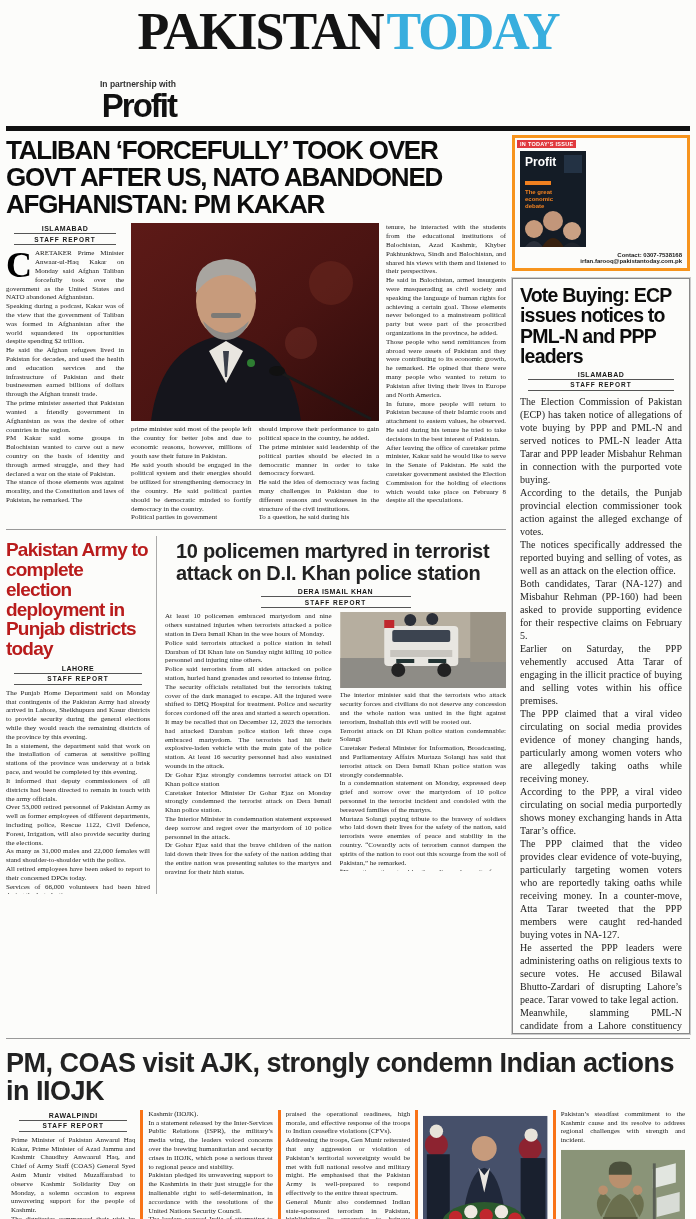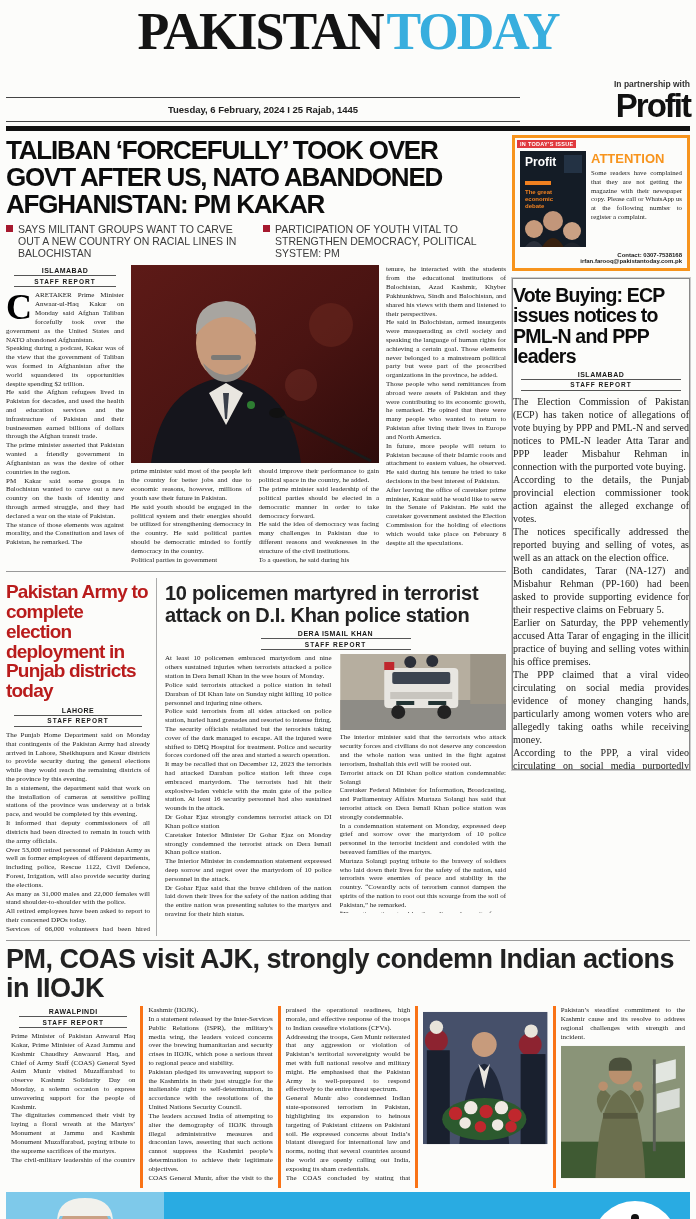--- a/index.html
+++ b/index.html
@@ -57,47 +57,47 @@
   
   .middle-row{display:flex;height:358px;overflow:hidden;}
   .army{width:150px;padding-right:6px;}
   .vsep{width:1px;background:#aaa;flex:none;}
   .army-headline{font-family:"Liberation Sans",sans-serif;font-weight:700;font-size:19px;
                  letter-spacing:-0.8px;line-height:1.04;margin:4px 0 6px 0;color:#b91c1c;}
   .army-body{height:215px;}
 
   .dikhan{flex:1;padding-left:8px;}
   .dikhan-headline{font-family:"Liberation Sans",sans-serif;font-weight:700;font-size:20px;
-                   letter-spacing:-0.3px;line-height:1.1;color:#222;margin:4px 0 4px 0;}
+                   letter-spacing:-0.3px;line-height:1.1;color:#222;margin:4px 0 4px 11px;}
   .dikhan-cols{display:flex;gap:8px;height:262px;overflow:hidden;}
   .dikhan-cols>div{flex:1;}
   .dikhan-photo{width:100%;height:76px;display:block;margin-bottom:3px;}
 
   
   .attention-box{position:relative;border:3px solid #f7941d;padding:5px 5px 4px 5px;margin-bottom:7px;}
   .issue-label{position:absolute;top:2px;left:2px;background:#e03a3e;color:#fff;
                font-family:"Liberation Sans",sans-serif;font-size:5.5px;font-weight:700;
                padding:1px 3px;letter-spacing:.3px;}
   .att-flex{display:flex;gap:5px;margin-top:8px;}
   .cover{width:66px;height:96px;flex:none;display:block;}
   .att-right{flex:1;}
   .att-head{font-family:"Liberation Sans",sans-serif;font-weight:700;font-size:13px;color:#f7941d;margin:0 0 3px 0;}
   .att-body{font-size:6.8px;line-height:1.3;text-align:justify;}
   .att-contact{font-family:"Liberation Sans",sans-serif;font-weight:700;font-size:6px;text-align:right;margin-top:5px;}
   .att-email{font-family:"Liberation Sans",sans-serif;font-weight:700;font-size:6px;text-align:right;}
 
-  .vote-box{border:1px solid #888;outline:1px solid #ccc;padding:6px 0;height:492px;overflow:hidden;}
+  .vote-box{border:1px solid #888;outline:1px solid #ccc;padding:6px 7px;height:756px;overflow:hidden;}
   .vote-headline{font-family:"Liberation Sans",sans-serif;font-weight:700;font-size:19.5px;
                  letter-spacing:-0.8px;line-height:1.05;color:#0d0d0d;margin:0 0 4px 0;}
   .vote-body{font-size:10px;line-height:1.3;text-align:justify;white-space:pre-line;}
 
   
   .ajk{border-top:1px solid #999;margin-top:4px;padding-top:2px;}
   .ajk-headline{font-family:"Liberation Sans",sans-serif;font-weight:700;font-size:27px;
-                letter-spacing:-0.5px;color:#222;margin:2px 0 4px 0;line-height:1.05;}
+                letter-spacing:-0.5px;color:#222;margin:8px 0 4px 0;line-height:1.05;}
   .ajk-cols{display:flex;height:182px;overflow:hidden;}
   .ajk-col{flex:1;padding:0 5px;}
   .ajk-col + .ajk-col{border-left:3px solid #f97316;}
   .ajk-photo{width:100%;height:138px;display:block;margin-top:3px;}
 
   
   .ad{position:relative;height:104px;background:#29abe2;margin-top:4px;display:flex;align-items:center;overflow:hidden;}
   .ad-photo{width:158px;height:104px;flex:none;display:block;}
   .urdu-large{flex:1;direction:rtl;text-align:center;color:#fff;
               font-family:"DejaVu Sans",sans-serif;font-weight:700;font-size:52px;line-height:1;}
@@ -107,43 +107,32 @@
 </head>
 <body>
 
 <div class="page">
 
   <header class="masthead">
     <div class="mast-title">
       <span class="t-black">PAKISTAN</span><span class="t-blue">TODAY</span>
     </div>
     <div class="dateline-row">
-      <div class="date-seg">Tuesday, 6 February, 2024 I 25 Rajab, 1445</div>
       <div class="partner">
         <div class="partner-small">In partnership with</div>
         <div class="partner-logo">Profit</div>
       </div>
     </div>
   </header>
   <div class="black-bar"></div>
 
   <div class="top-flex">
     <div class="left-main">
 
       <h1 class="lead-headline">TALIBAN ‘FORCEFULLY’ TOOK OVER GOVT AFTER US, NATO ABANDONED AFGHANISTAN: PM KAKAR</h1>
-      <div class="bullets">
-        <div class="bullet">
-          <span class="sq"></span>
-          <span>SAYS MILITANT GROUPS WANT TO CARVE OUT A NEW COUNTRY ON RACIAL LINES IN BALOCHISTAN</span>
-        </div>
-        <div class="bullet">
-          <span class="sq"></span>
-          <span>PARTICIPATION OF YOUTH VITAL TO STRENGTHEN DEMOCRACY, POLITICAL SYSTEM: PM</span>
-        </div>
-      </div>
 
       <div class="lead-cols">
         <div class="lead-c1 clip">
           <div class="byline-block">
             <div class="city">ISLAMABAD</div>
             <div class="staff">STAFF REPORT</div>
           </div>
           <div class="coltext" style="white-space:normal;">
             <span class="dropcap">C</span><span class="coltext" style="display:inline;">ARETAKER Prime Minister Anwaar-ul-Haq Kakar on Monday said Afghan Taliban forcefully took over the government as the United States and NATO abandoned Afghanistan.
 Speaking during a podcast, Kakar was of the view that the government of Taliban was formed in Afghanistan after the world squandered its opportunities despite spending $2 trillion.
@@ -281,24 +270,20 @@
             <text x="5" y="50" font-family="Liberation Sans,sans-serif" font-weight="bold" font-size="6" fill="#f08020">economic</text>
             <text x="5" y="57" font-family="Liberation Sans,sans-serif" font-weight="bold" font-size="6" fill="#f08020">debate</text>
             <circle cx="14" cy="78" r="9" fill="#c79b7c"></circle>
               <path d="M5 96 Q14 84 23 96 Z" fill="#2a2f3a"></path>
             <circle cx="33" cy="70" r="10" fill="#c2967a"></circle>
               <path d="M22 96 Q33 78 44 96 Z" fill="#38210f"></path>
             <circle cx="52" cy="80" r="9" fill="#caa184"></circle>
               <path d="M43 96 Q52 87 61 96 Z" fill="#20242c"></path>
             <rect x="44" y="4" width="18" height="18" fill="#233244"></rect>
           </svg>
-          <div class="att-right">
-            <div class="att-head">ATTENTION</div>
-            <div class="att-body">Some readers have complained that they are not getting the magazine with their newspaper copy. Please call or WhatsApp us at the following number to register a complaint.</div>
-          </div>
         </div>
         <div class="att-contact">Contact: 0307-7538168</div>
         <div class="att-email">irfan.farooq@pakistantoday.com.pk</div>
       </div>
 
       <div class="vote-box">
         <h2 class="vote-headline">Vote Buying: ECP issues notices to PML-N and PPP leaders</h2>
         <div class="byline-block">
           <div class="city">ISLAMABAD</div>
           <div class="staff">STAFF REPORT</div>

